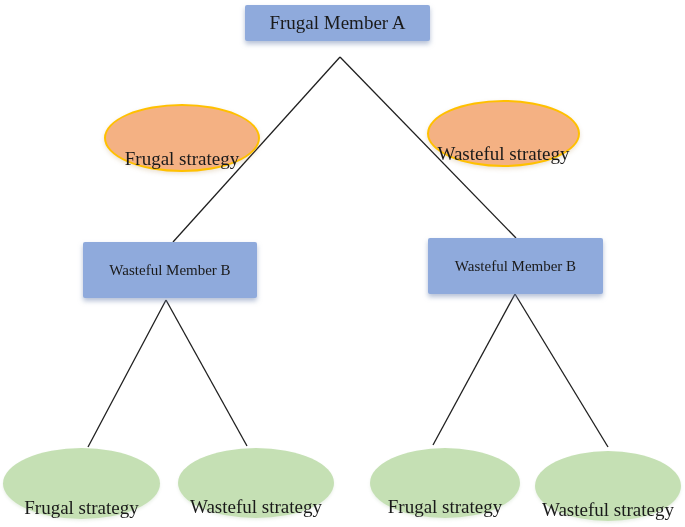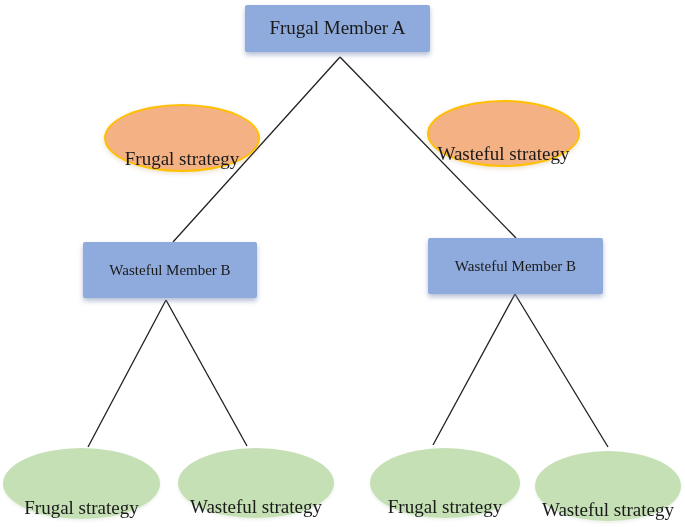--- a/index.html
+++ b/index.html
@@ -41,21 +41,21 @@
   .orange-ellipse {
     background: #F4B183;
     border: 2px solid #FFC000;
     box-shadow: 0 2px 4px rgba(180, 140, 80, 0.25);
   }
   .green-ellipse {
     background: #C5E0B4;
     box-shadow: 0 2px 3px rgba(120, 160, 110, 0.15);
   }
   
-  #root          { left: 245px; top: 5px;   width: 185px; height: 47px; }
+  #root          { left: 245px; top: 5px;   width: 185px; height: 36px; }
   #branch-left   { left: 104px; top: 104px; width: 156px; height: 68px; }
   #branch-right  { left: 427px; top: 100px; width: 153px; height: 67px; }
   #member-b-left { left: 83px;  top: 242px; width: 174px; height: 56px; }
   #member-b-right{ left: 428px; top: 238px; width: 175px; height: 56px; }
   #leaf-left-1   { left: 3px;   top: 448px; width: 157px; height: 71px; }
   #leaf-left-2   { left: 178px; top: 448px; width: 156px; height: 70px; }
   #leaf-right-1  { left: 370px; top: 448px; width: 150px; height: 70px; }
   #leaf-right-2  { left: 535px; top: 451px; width: 146px; height: 70px; }
 </style>
 </head>

